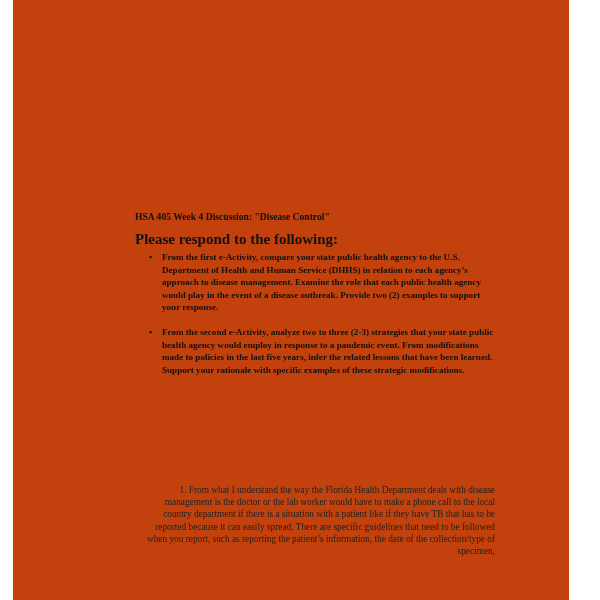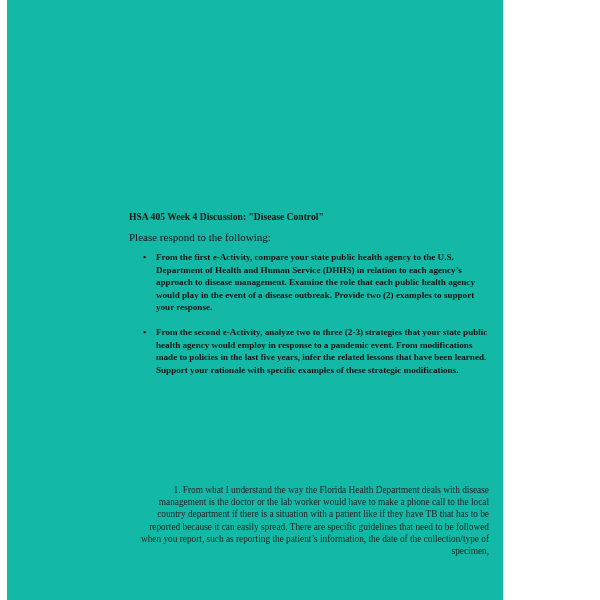--- a/index.html
+++ b/index.html
@@ -1,20 +1,20 @@
 <!DOCTYPE html>
 <html><head>
 <meta charset="utf-8">
 <style>
   html, body { margin:0; padding:0; background:#ffffff; }
   body { width:600px; height:600px; position:relative; overflow:hidden;
          font-family:"Liberation Serif", "DejaVu Serif", serif; color:#111; }
-  .page { position:absolute; left:7px; top:0; width:496px; height:600px; background:#14b8a6; }
+  .page { position:absolute; left:13px; top:0; width:556px; height:600px; background:#c2410c; }
   .title { position:absolute; left:122px; top:211px; font-size:9.6px; font-weight:bold; white-space:nowrap; }
-  .subtitle { position:absolute; left:122px; top:231px; font-size:11px; font-weight:normal; white-space:nowrap; }
+  .subtitle { position:absolute; left:122px; top:231px; font-size:15px; font-weight:bold; white-space:nowrap; }
   .bullets { position:absolute; left:122px; top:251px; width:360px; margin:0; padding:0; list-style:none; }
   .bullet { position:relative; padding-left:27px; font-size:9.1px; font-weight:bold; line-height:12.6px; margin-bottom:12px; }
   .bullet .dot { position:absolute; left:14px; top:0; font-size:9px; }
   .body-text { position:absolute; left:122px; top:484px; width:360px; font-size:9.3px; line-height:12.2px; color:#222;text-align:right; }
 </style>
 </head>
 <body>
 
 <div class="page">
   <div class="title">HSA 405 Week 4 Discussion: "Disease Control"</div>

